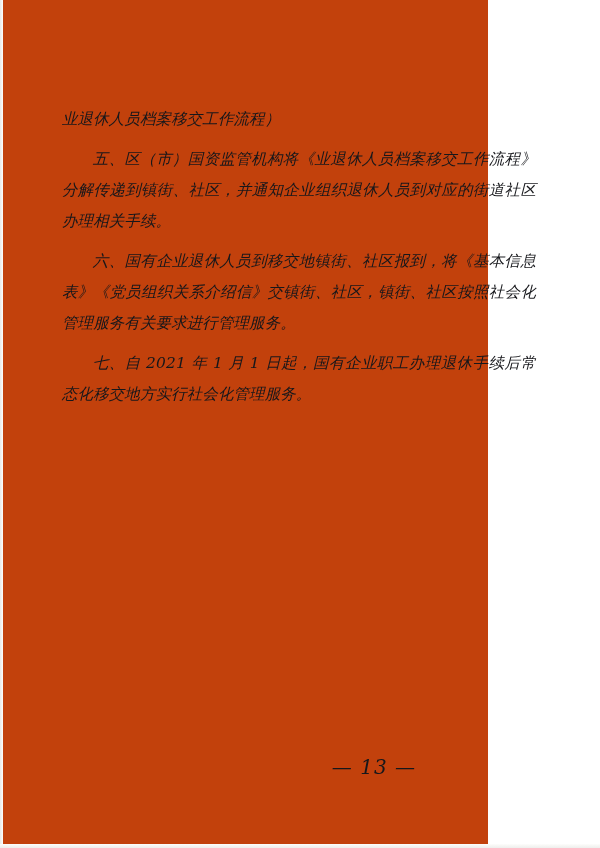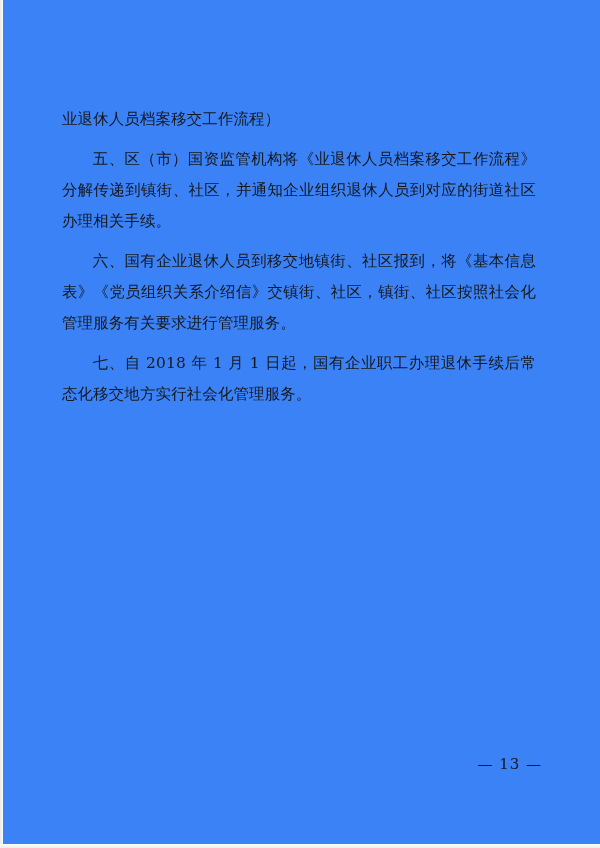--- a/index.html
+++ b/index.html
@@ -8,24 +8,25 @@
   }
   body {
     width: 600px;
     height: 848px;
     background: #ffffff;
     font-family: "DejaVu Serif", "Liberation Serif", serif;
     overflow: hidden;
   }
   .page {
     position: relative;
-    width: 600px;
+    width: 488px;
     height: 848px;
-    background: #3b82f6;
+    background: #c2410c;
     box-sizing: border-box;
+    font-style: italic;
   }
   .page-edge-left {
     position: absolute;
     left: 0;
     top: 0;
     width: 3px;
     height: 848px;
     background: linear-gradient(to right, #e8e8e6, #fdfdfb);
   }
   .page-edge-bottom {
@@ -52,36 +53,36 @@
     letter-spacing: 0.2px;
   }
   .para.cont {
     text-indent: 0;
   }
   .para.indent {
     text-indent: 2em;
   }
   .page-number {
     position: absolute;
-    right: 58px;
+    right: 72px;
     top: 755px;
-    font-size: 15px;
+    font-size: 20px;
     color: #16171b;
     letter-spacing: 1px;
     font-family: "DejaVu Serif", "Liberation Serif", serif;
   }
 </style>
 </head>
 <body>
 
 <div class="page">
   <div class="page-edge-left"></div>
   <div class="page-edge-bottom"></div>
 
   <div class="content">
     <p class="para cont">业退休人员档案移交工作流程）</p>
     <p class="para indent">五、区（市）国资监管机构将《业退休人员档案移交工作流程》分解传递到镇街、社区，并通知企业组织退休人员到对应的街道社区办理相关手续。</p>
     <p class="para indent">六、国有企业退休人员到移交地镇街、社区报到，将《基本信息表》《党员组织关系介绍信》交镇街、社区，镇街、社区按照社会化管理服务有关要求进行管理服务。</p>
-    <p class="para indent">七、自 2018 年 1 月 1 日起，国有企业职工办理退休手续后常态化移交地方实行社会化管理服务。</p>
+    <p class="para indent">七、自 2021 年 1 月 1 日起，国有企业职工办理退休手续后常态化移交地方实行社会化管理服务。</p>
   </div>
 
   <div class="page-number">— 13 —</div>
 </div>
 
 </body></html>

